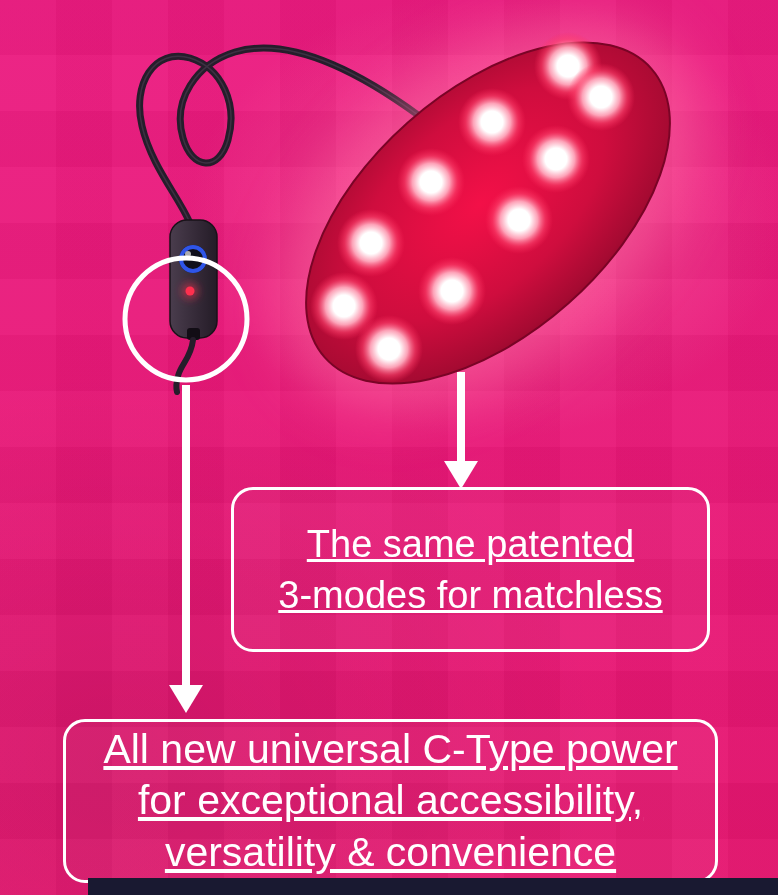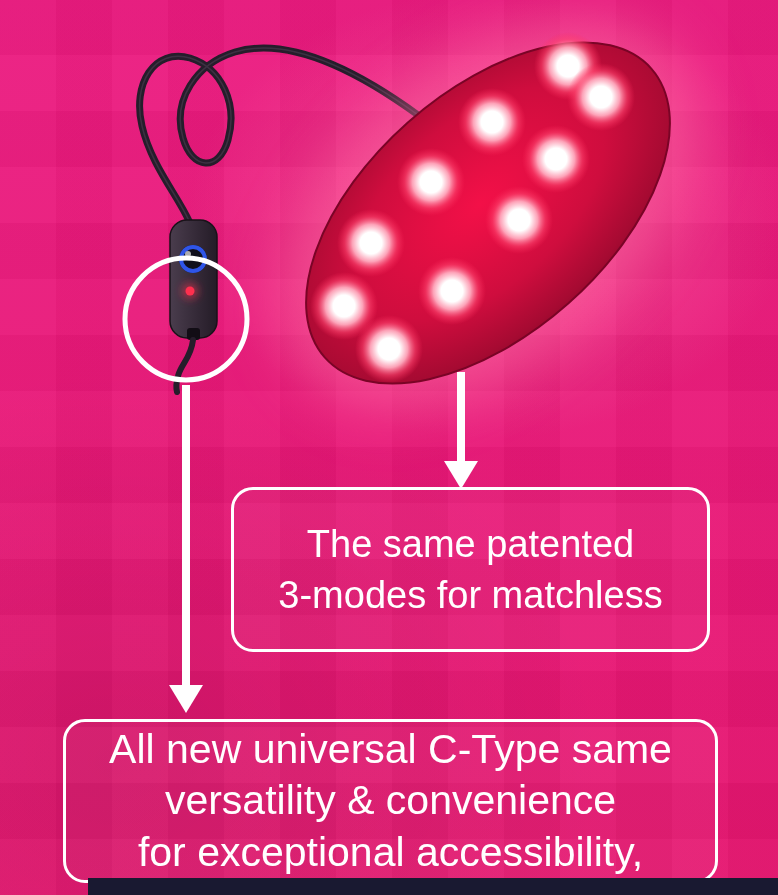--- a/index.html
+++ b/index.html
@@ -29,20 +29,21 @@
   }
   svg.scene{position:absolute;inset:0;}
   .callout{
     position:absolute;
     border:3px solid var(--outline);
     border-radius:22px;
     background:rgba(255,255,255,0.03);
     color:var(--text);
     display:flex;flex-direction:column;justify-content:center;align-items:center;
     text-align:center;
+    text-decoration:underline;
   }
   .callout .line{white-space:nowrap;}
   #callout-modes{
     left:231px;top:487px;width:473px;height:159px;
     font-size:38px;line-height:1.32;
   }
   #callout-power{
     left:63px;top:719px;width:649px;height:158px;
     font-size:41px;line-height:1.26;
   }
@@ -142,18 +143,18 @@
     <polygon points="169,685 203,685 186,713" fill="#ffffff"></polygon>
   </g>
 </svg>
 
 <div class="callout" id="callout-modes">
   <div class="line">The same patented</div>
   <div class="line">3-modes for matchless</div>
 </div>
 
 <div class="callout" id="callout-power">
-  <div class="line">All new universal C-Type same</div>
+  <div class="line">All new universal C-Type power</div>
+  <div class="line">for exceptional accessibility,</div>
   <div class="line">versatility &amp; convenience</div>
-  <div class="line">for exceptional accessibility,</div>
 </div>
 
 <div class="bottom-bar"></div>
 
 </body></html>

